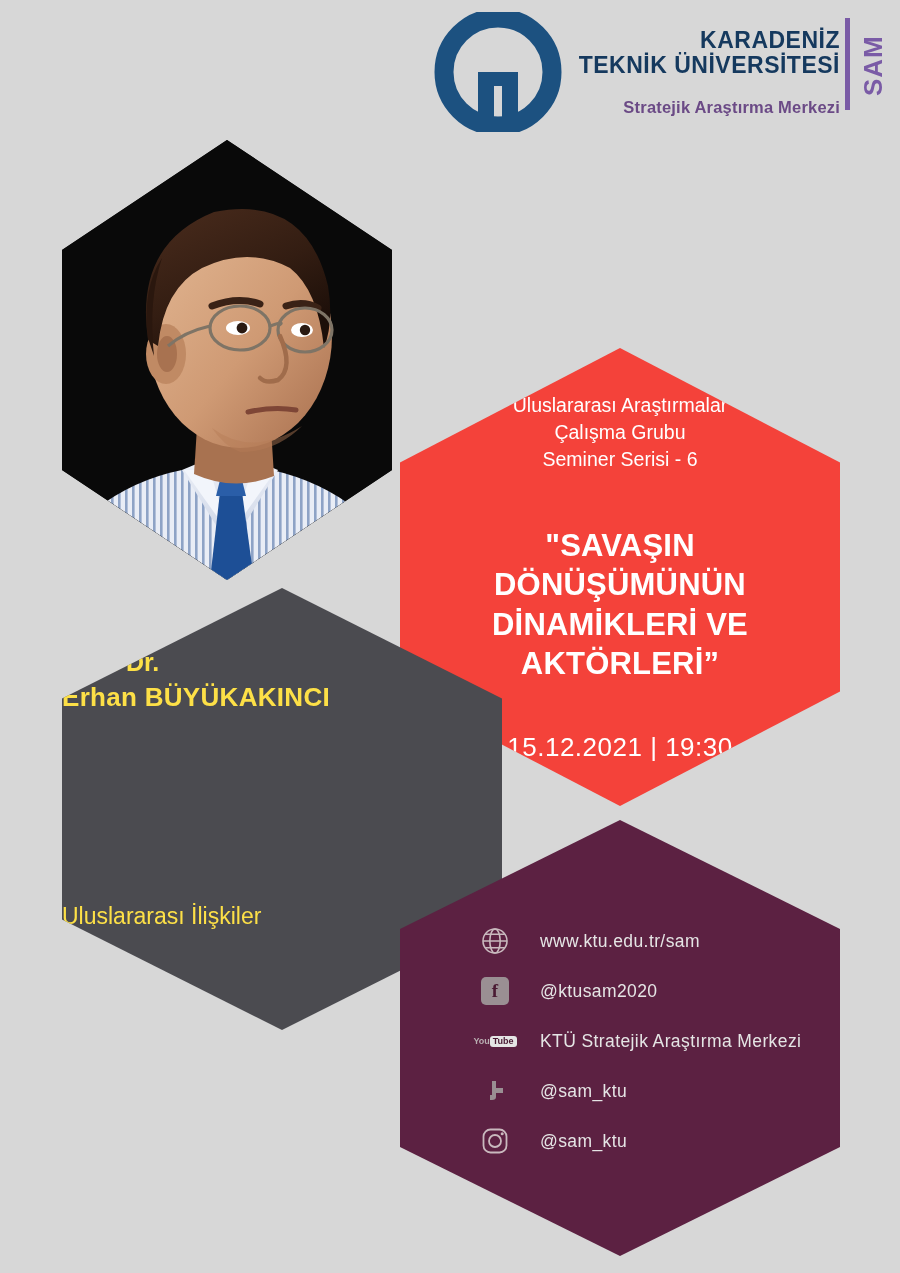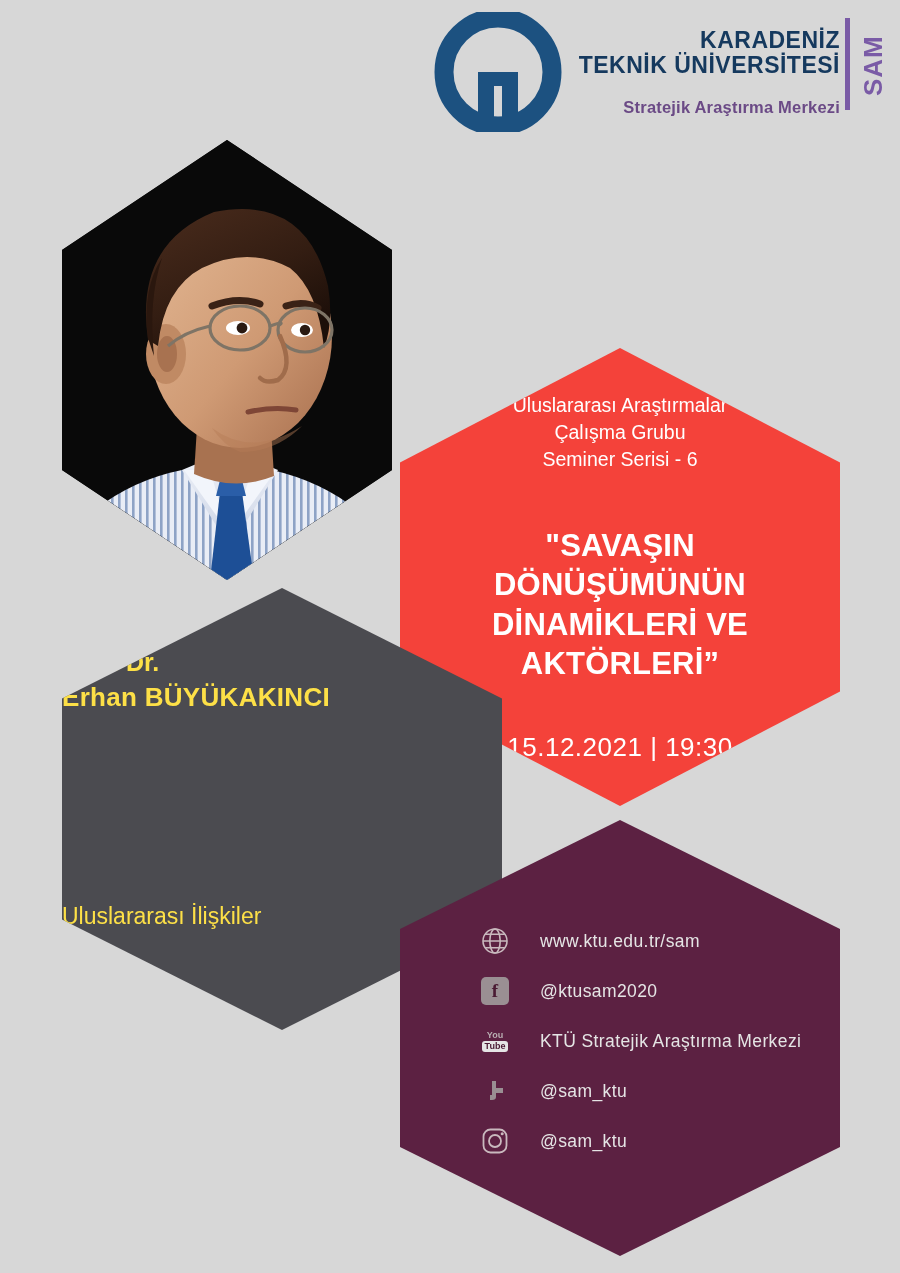--- a/index.html
+++ b/index.html
@@ -217,21 +217,21 @@
     border-radius: 5px;
     background: #9a8f93;
     color: #4a1a33;
     display: flex;
     align-items: center;
     justify-content: center;
     font-weight: bold;
   }
   .ic-yt {
     width: 32px; height: 26px;
-    display: flex; flex-direction: column;
+    display: flex; flex-direction: row;
     align-items: center; justify-content: center;
     line-height: 1;
   }
   .yt-you { color: #b9aeb2; font-size: 9px; font-weight: bold; }
   .yt-tube {
     background: #e5e5e5; color: #4a1a33;
     font-size: 9px; font-weight: bold;
     border-radius: 3px; padding: 1px 3px; margin-top: 1px;
   }
 </style>

